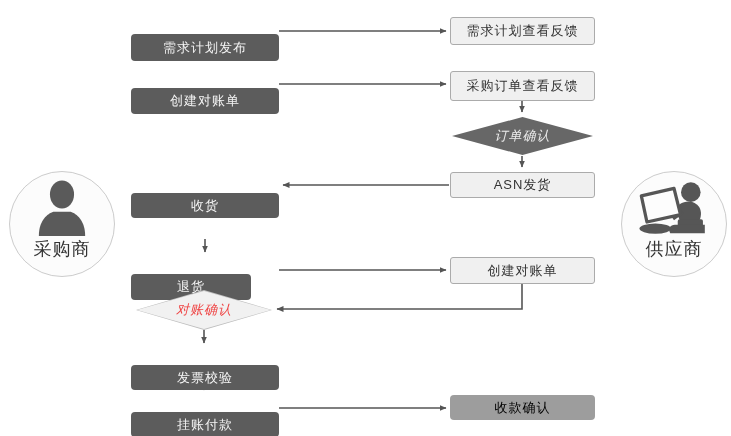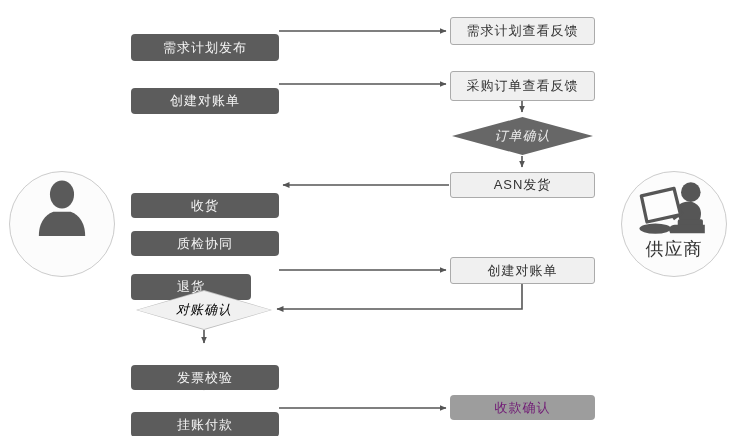--- a/index.html
+++ b/index.html
@@ -22,21 +22,21 @@
   }
   .process-light {
     background:var(--light-node-fill,#f0f0f0);
     border:1px solid var(--light-node-border,#ababab);
     color:var(--text-on-light,#333333);
     border-radius:3px;
     text-align:right;
   }
   .process-medium {
     background:var(--medium-node,#9d9d9d);
-    color:#701a75;
+    color:#000000;
     border-radius:4px;
     text-align:right;
   }
   .diamond { position:absolute;font-style:italic; }
   .diamond .shape-outer {
     position:absolute; inset:0;
     clip-path:polygon(50% 0,100% 50%,50% 100%,0 50%);
   }
   .diamond.dark .shape-outer { background:var(--dark-diamond,#676767); }
   .diamond.light .shape-outer { background:#bdbdbd; }
@@ -44,21 +44,21 @@
     position:absolute; inset:1px;
     clip-path:polygon(50% 0,100% 50%,50% 100%,0 50%);
     background:#f1f1f1;
   }
   .diamond .dlabel {
     position:absolute; inset:0;
     display:flex; align-items:center; justify-content:center;
     font-size:13px; letter-spacing:1px;
   }
   .diamond.dark .dlabel  { color:#ececec; }
-  .diamond.light .dlabel { color:#000000; }
+  .diamond.light .dlabel { color:#ef4444; }
   .actor {
     position:absolute; width:106px; height:106px;
     border-radius:50%;
     background:#fcfcfc; border:1px solid #cccccc;
     box-sizing:border-box;
     display:flex; flex-direction:column; align-items:center;
     padding-top:8px;
   }
   .actor .actor-label {
     font-size:18px; color:#333333; margin-top:1px; letter-spacing:1px;
@@ -97,23 +97,20 @@
   </div>
 
   <div class="node process-dark" style="left:131px;top:71px;width:148px;height:26px">
     <span>创建对账单</span>
   </div>
 
   <div class="node process-dark" style="left:131px;top:176px;width:148px;height:25px">
     <span>收货</span>
   </div>
 
-  <div class="node process-dark" style="left:131px;top:214px;width:148px;height:25px">
-    <span>质检协同</span>
-  </div>
 
   <div class="node process-dark" style="left:131px;top:257px;width:120px;height:26px">
     <span>退货</span>
   </div>
 
   <div class="diamond light" style="left:136px;top:290px;width:136px;height:40px">
     <div class="shape-outer"></div>
     <div class="shape-inner"></div>
     <div class="dlabel">对账确认</div>
   </div>
@@ -151,20 +148,21 @@
     <span>收款确认</span>
   </div>
 
   <div class="actor" style="left:9px;top:171px">
     <svg width="54" height="56" viewBox="0 0 56 58" aria-hidden="true">
       <g fill="#5a5a5a">
         <ellipse cx="28" cy="15" rx="12.5" ry="14.5"></ellipse>
         <path d="M4 58 C4 42 13 35 19 33 L37 33 C43 35 52 42 52 58 Z"></path>
       </g>
     </svg>
+    <div class="actor-label">采购商</div>
   </div>
 
   <div class="actor" style="left:621px;top:171px">
     <svg width="84" height="56" viewBox="0 0 90 60" aria-hidden="true">
       <g fill="#565656">
         <ellipse cx="25" cy="52" rx="17" ry="5.5"></ellipse>
         <circle cx="63" cy="13" r="10.5"></circle>
         <path d="M51 26 C59 21 68 23 72 29 C75 34 74 40 72 44 L52 44 C48 38 47 31 51 26 Z"></path>
         <path d="M52 27 L40 36 L45 43 L55 36 Z"></path>
         <rect x="49" y="42" width="27" height="8" rx="2"></rect>

